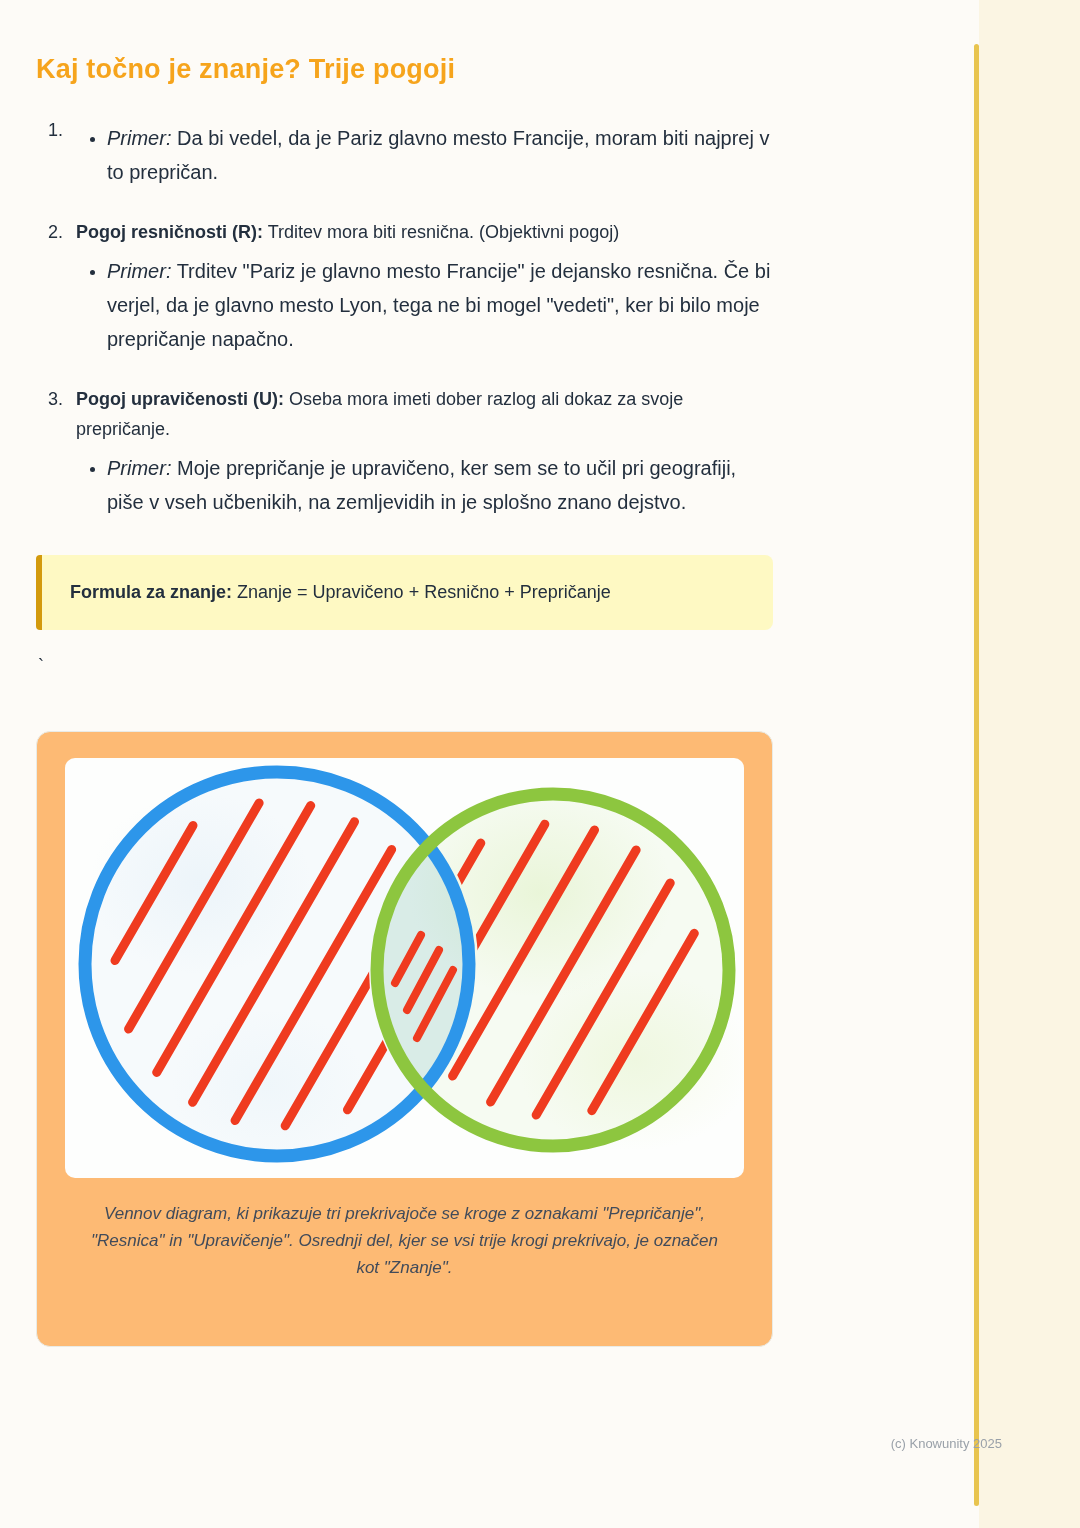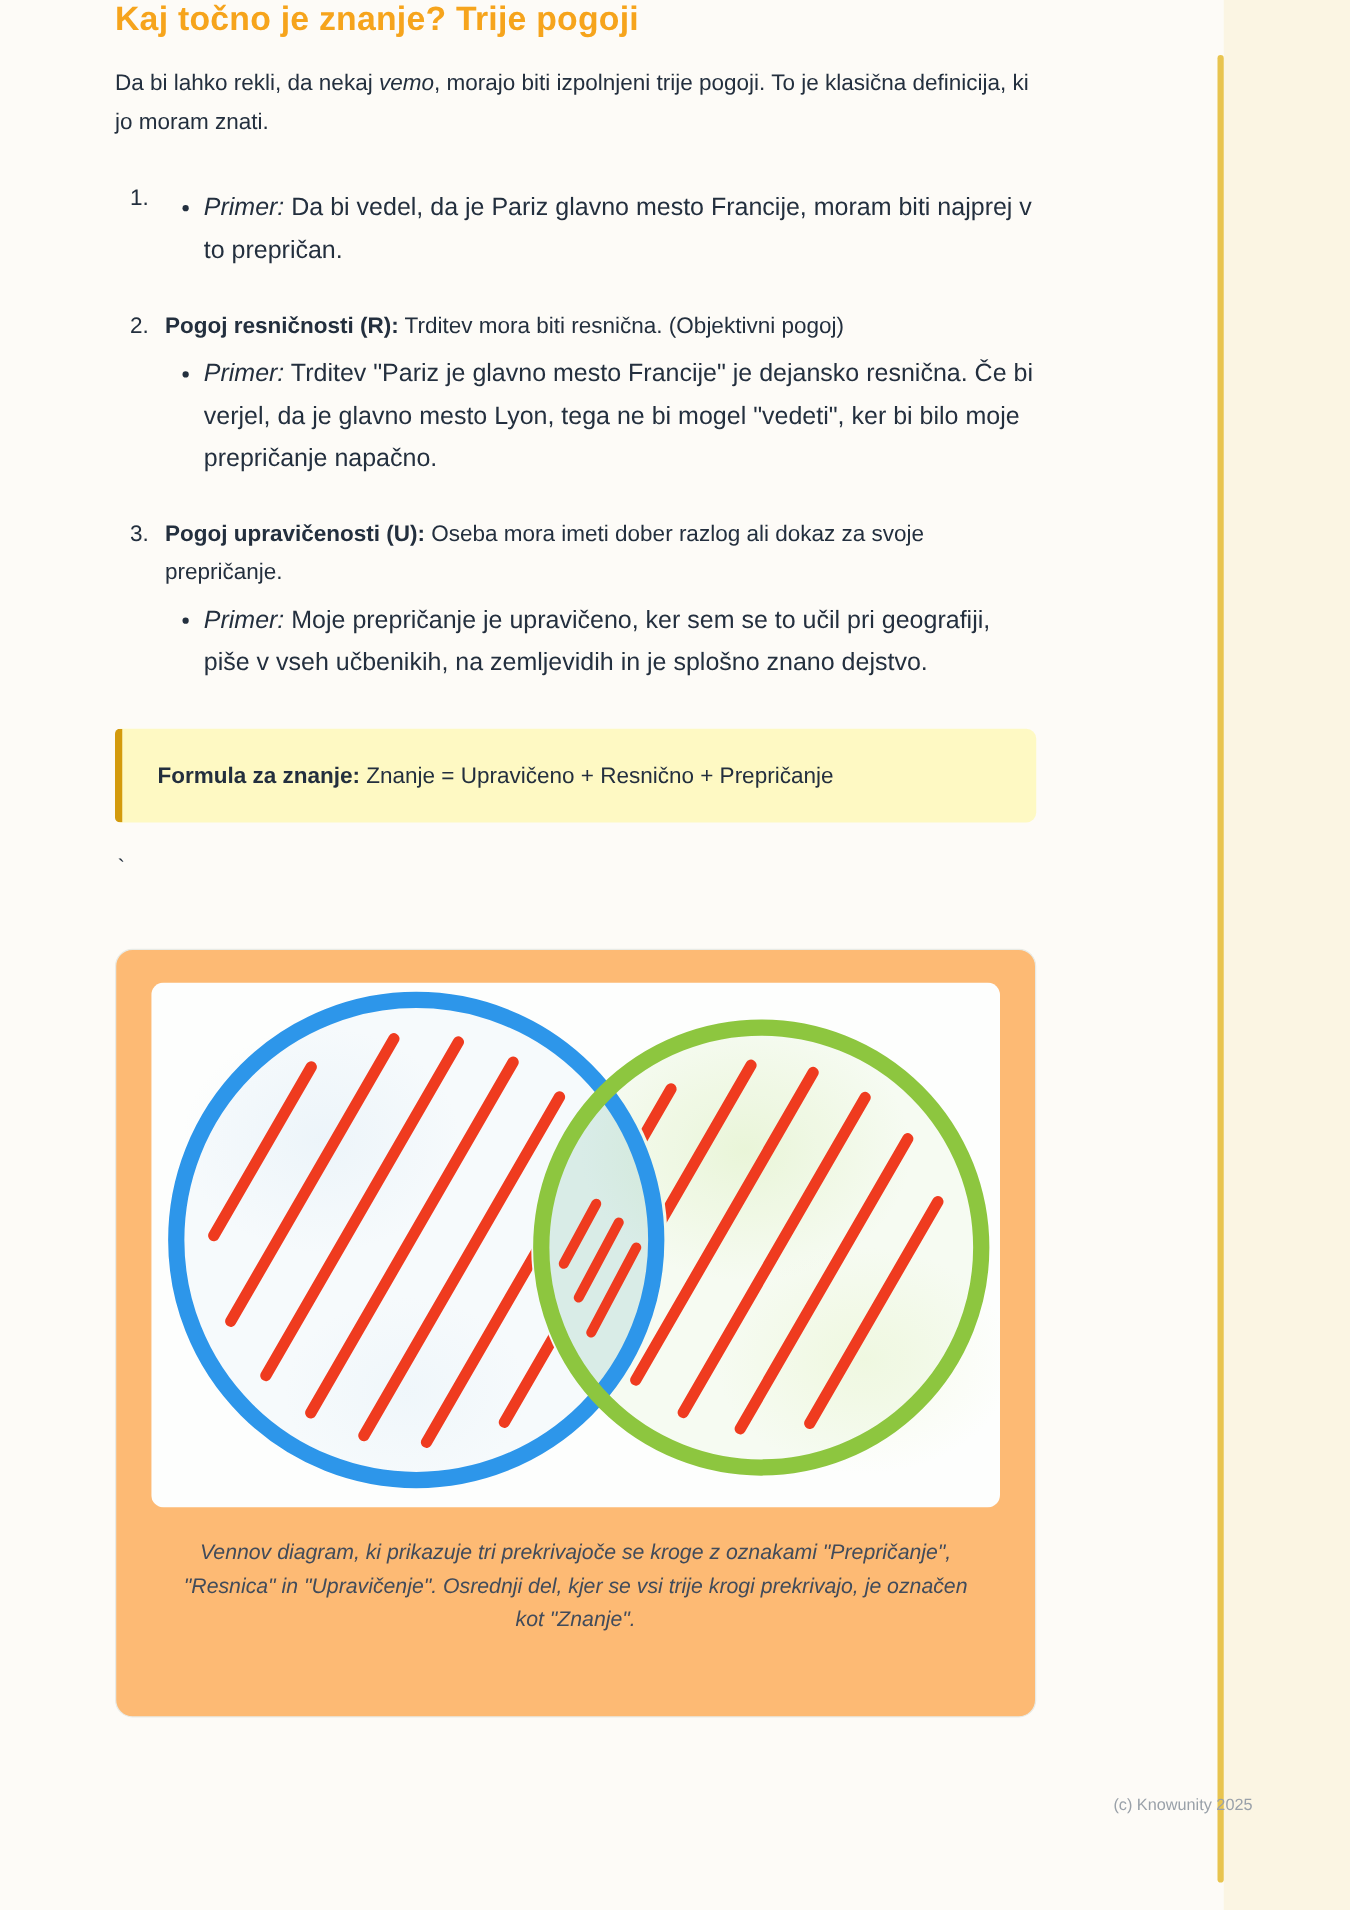--- a/index.html
+++ b/index.html
@@ -22,21 +22,22 @@
   .margin-line {
     position: absolute;
     top: 44px; bottom: 22px;
     left: 974px; width: 5px;
     background: var(--margin-line, #E8C44F);
     border-radius: 3px;
   }
   .content {
     position: relative;
     width: 737px;
-    margin-left: 92px;
+    margin-left: 36px;
+    padding-top: 54px;
     z-index: 2;
   }
   .page-title {
     font-size: 27px;
     font-weight: bold;
     color: var(--heading, #F6A41C);
     letter-spacing: 0.2px;
   }
   .intro {
     margin-top: 20px;
@@ -118,21 +119,20 @@
 </head>
 <body>
 
 <div class="margin-strip"></div>
 <div class="margin-line"></div>
 
 <main class="content">
 
   <h1 class="page-title">Kaj točno je znanje? Trije pogoji</h1>
 
-  <p class="intro"><span>Da bi lahko rekli, da nekaj </span><em>vemo</em><span>, morajo biti izpolnjeni trije pogoji. To je klasična definicija, ki jo moram znati.</span></p>
 
   <ol class="conditions">
 
     <li class="cond">
       <span class="num">1.</span>
       <div class="cond-body">
         <ul class="examples">
           <li><em class="primer">Primer:</em><span> Da bi vedel, da je Pariz glavno mesto Francije, moram biti najprej v to prepričan.</span></li>
         </ul>
       </div>

